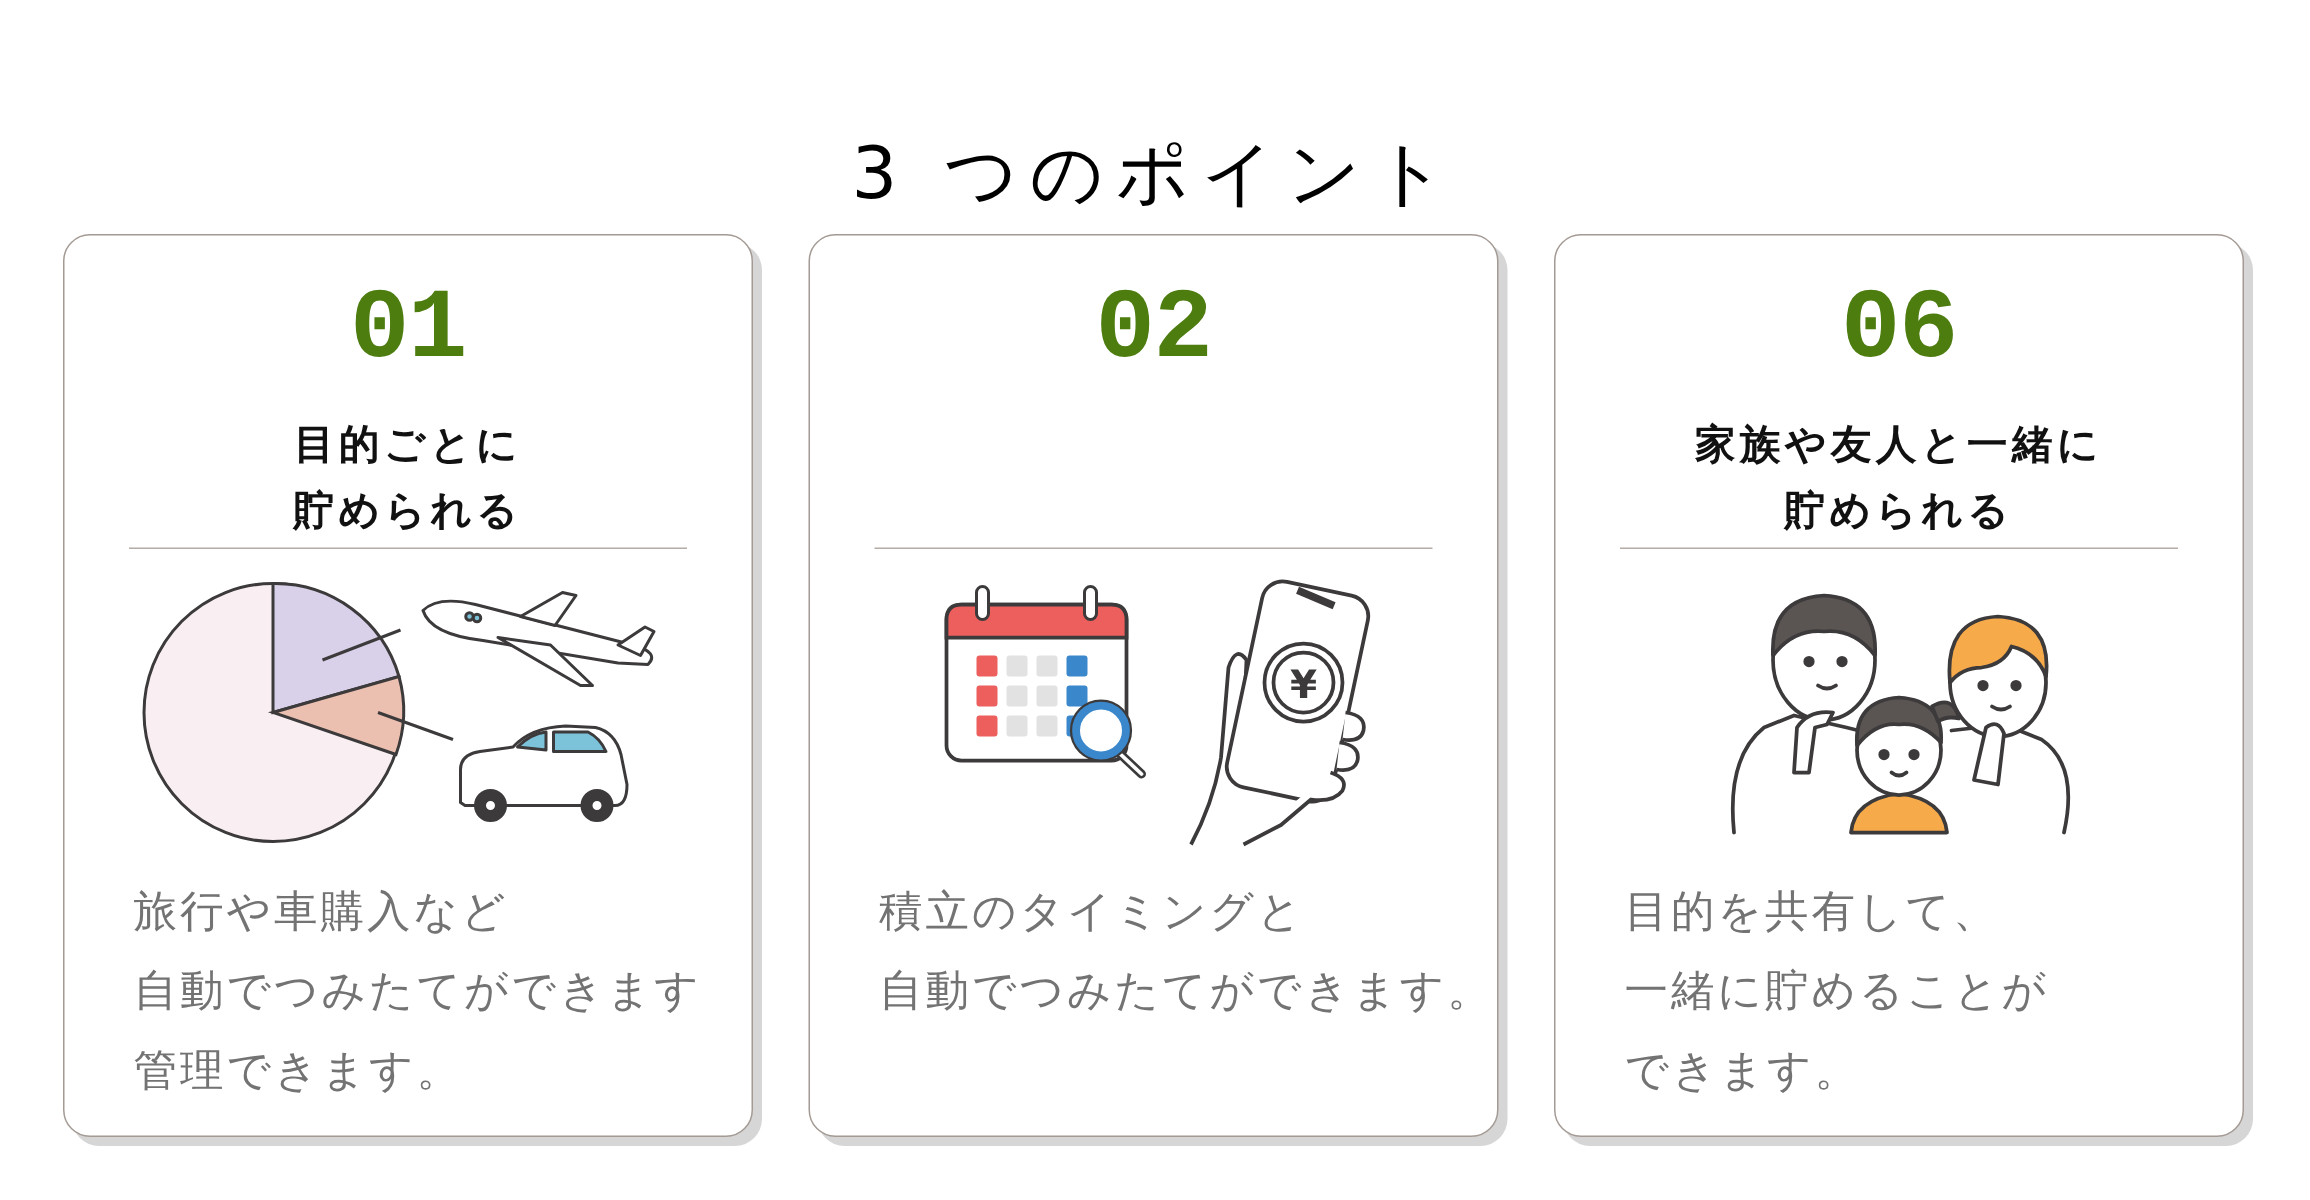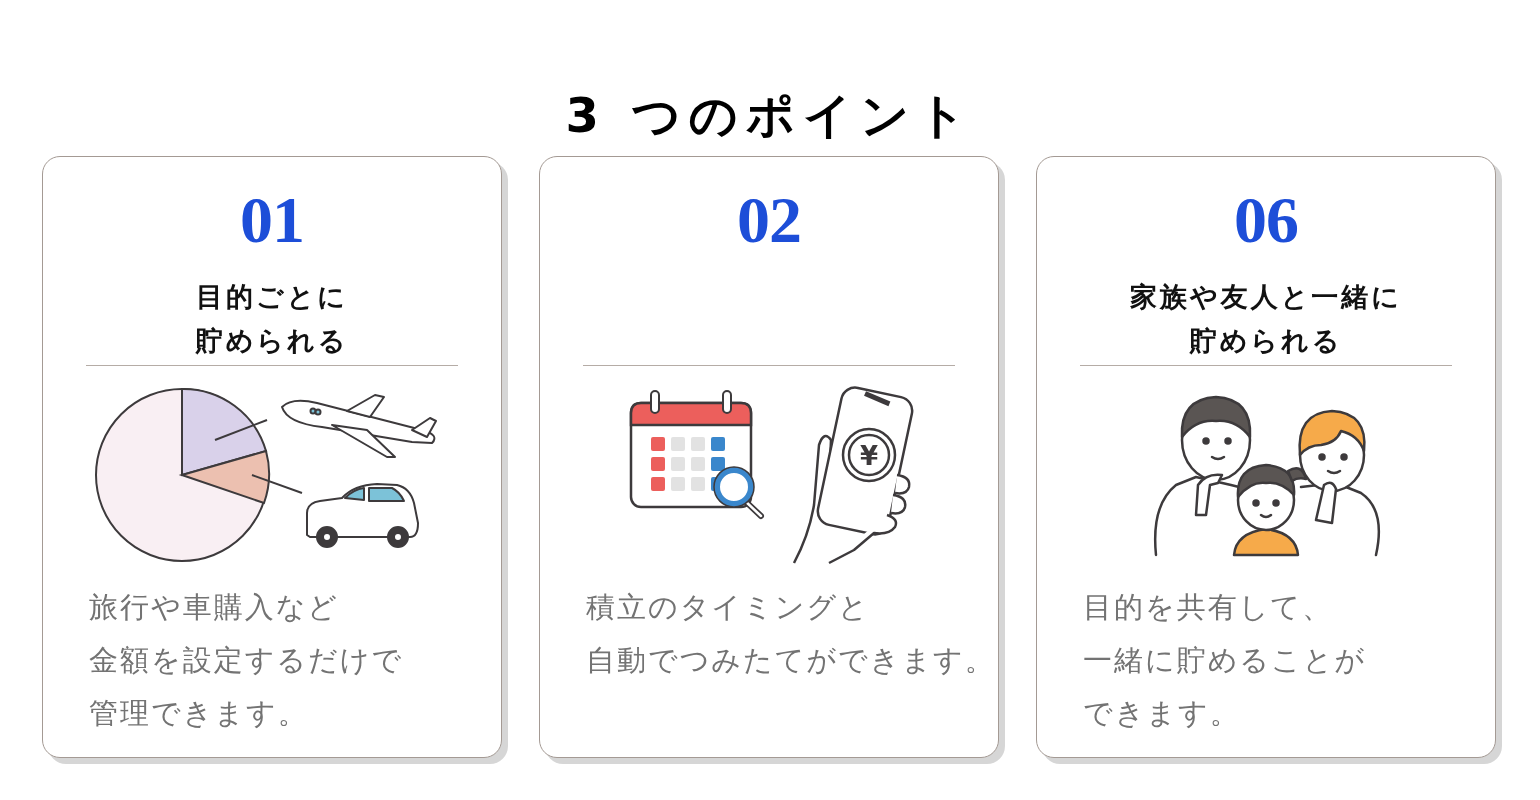--- a/index.html
+++ b/index.html
@@ -3,32 +3,32 @@
 <meta charset="utf-8">
 <style>
   html, body { margin: 0; padding: 0; }
   body {
     width: 1540px; height: 800px; background: #ffffff;
     font-family: "DejaVu Sans", "Liberation Sans", sans-serif;
     color: #111; position: relative; overflow: hidden;
   }
   .page-title {
     position: absolute; left: 0; right: 0; top: 52px;
-    text-align: center; font-size: 48px; font-weight: bold;
+    text-align: center; font-size: 48px; font-weight: normal;
     letter-spacing: 8px; color: #000;
   }
   .card {
     position: absolute; top: 156px; width: 460px; height: 602px;
     background: #fff; border: 1.5px solid #a49a94; border-radius: 18px;
     box-shadow: 6px 6px 0 #d6d6d6; box-sizing: border-box;
   }
   .card-num {
     position: absolute; top: 30px; left: 0; right: 0; text-align: center;
-    font-family: Liberation Serif, serif; font-weight: bold;
-    font-size: 66px; color: #1d4ed8; letter-spacing: -1px; line-height: 1;
+    font-family: Liberation Mono, monospace; font-weight: bold;
+    font-size: 66px; color: #4d7c0f; letter-spacing: -1px; line-height: 1;
   }
   .card-heading {
     position: absolute; top: 118px; left: 0; right: 0; text-align: center;
     font-size: 27px; font-weight: bold; line-height: 44px; letter-spacing: 3px;
   }
   .card-heading span { display: block; }
   .divider {
     position: absolute; top: 208px; left: 43px; right: 43px;
     height: 0; border-top: 1.5px solid #b5aca6;
   }
@@ -76,21 +76,21 @@
         <path d="M277,103 L300,103 Q308,107 312,116 L277,116 Z" fill="#7cc2d8"></path>
         <circle cx="235" cy="152" r="10" fill="#3d3a3c"></circle>
         <circle cx="235" cy="152" r="4" fill="#fff"></circle>
         <circle cx="306" cy="152" r="10" fill="#3d3a3c"></circle>
         <circle cx="306" cy="152" r="4" fill="#fff"></circle>
       </g>
     </svg>
   </div>
   <div class="desc">
     <span>旅行や車購入など</span>
-    <span>金額を設定するだけで</span>
+    <span>自動でつみたてができます</span>
     <span>管理できます。</span>
   </div>
 </div>
 
 <div class="card" style="left:539px;">
   <div class="card-num">02</div>
   <div class="divider"></div>
   <div class="illust">
     <svg width="300" height="180" viewBox="0 0 300 180">
 

